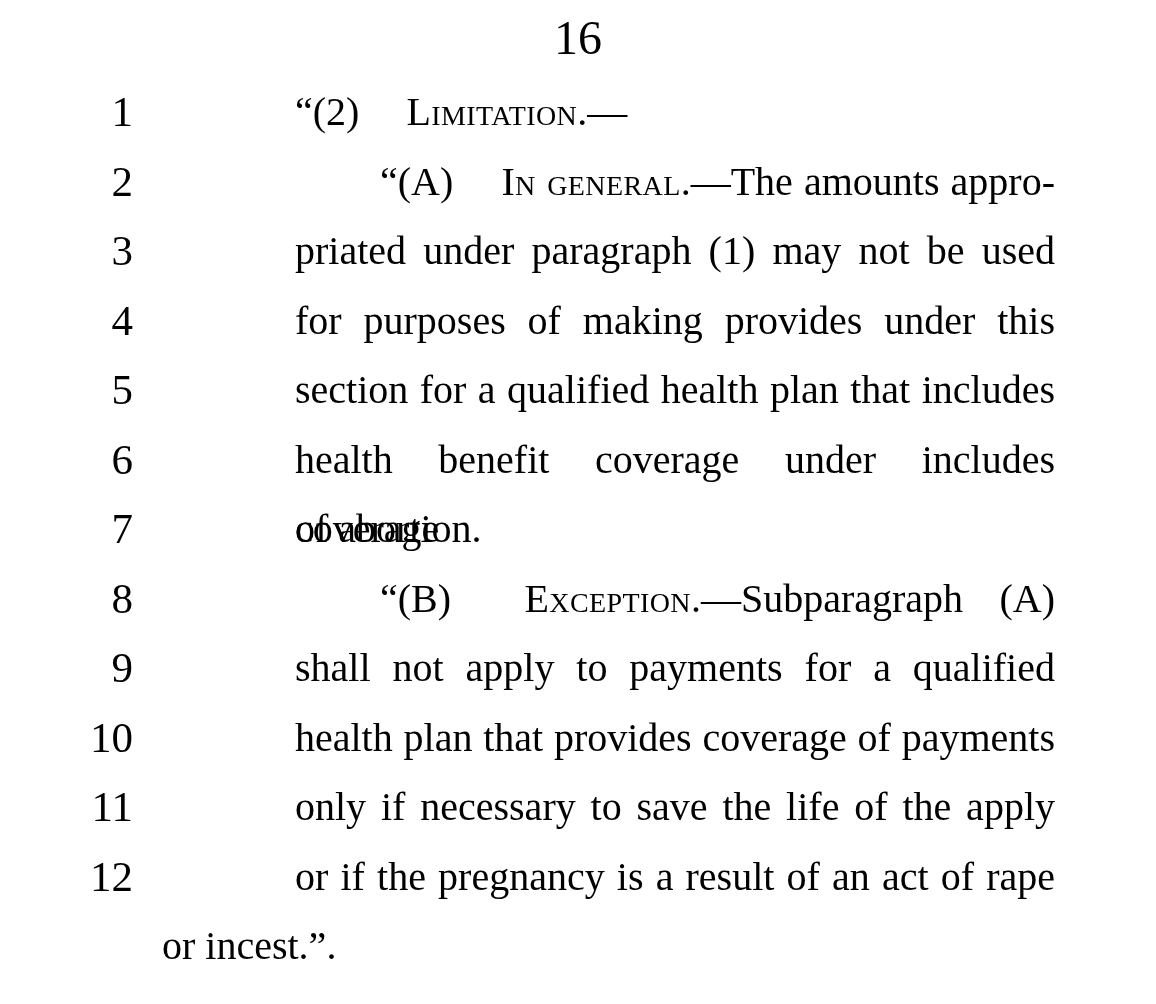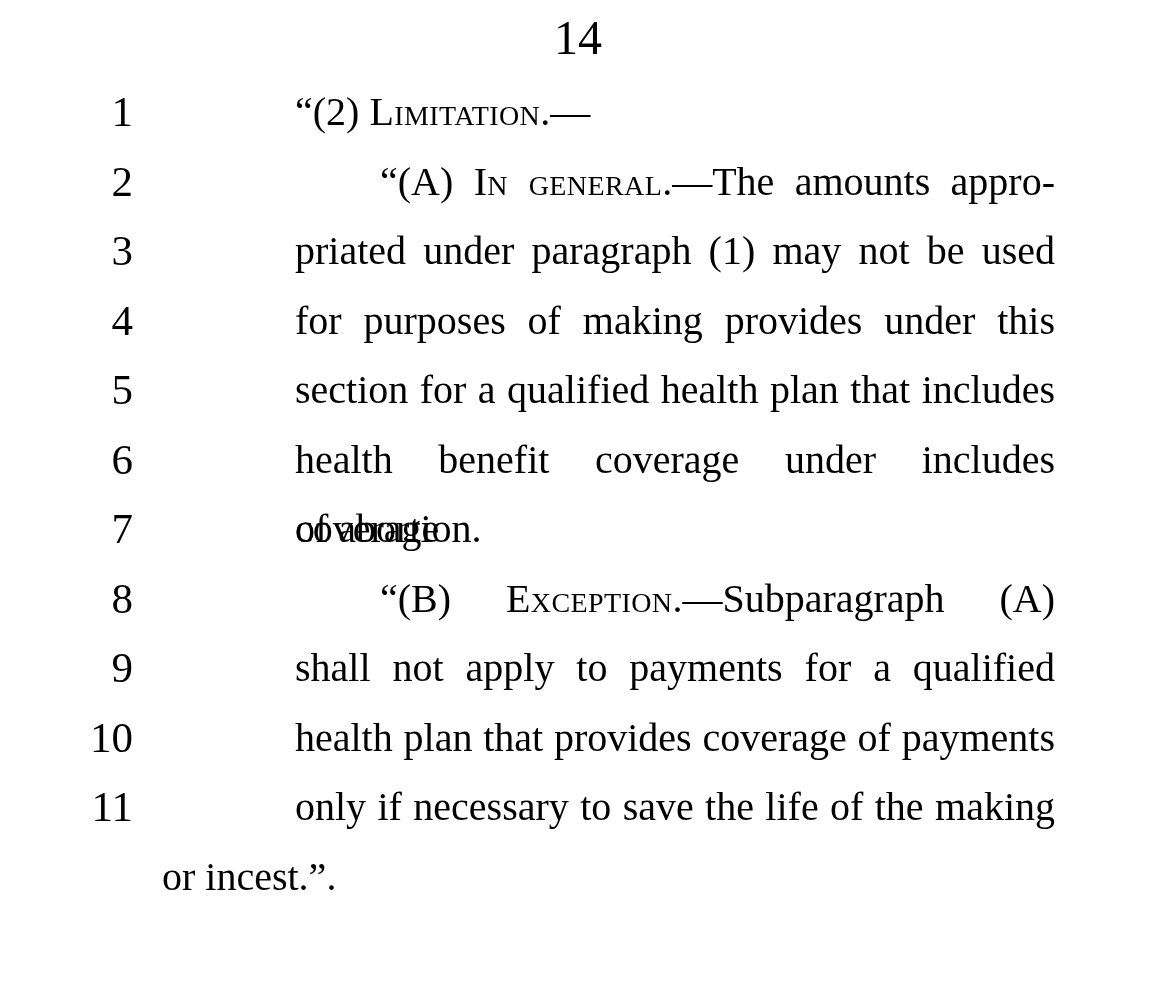--- a/index.html
+++ b/index.html
@@ -54,27 +54,28 @@
     white-space: normal;
     text-align: justify;
     text-align-last: justify;
   }
   .line-text.indent-sub {
     text-indent: 85px;
   }
   .sc {
     font-variant: small-caps;
     letter-spacing: 0.01em;
+    margin-left: 37px;
   }
 </style>
 </head>
 <body>
 
 <div class="page">
-  <div class="page-number">14</div>
+  <div class="page-number">16</div>
   <div class="lines" id="lines">
       <div class="row">
         <div class="line-num">1</div>
         <div class="line-text left"><span>“(2) </span><span class="sc">Limitation</span><span>.—</span></div>
       </div>
       <div class="row">
         <div class="line-num">2</div>
         <div class="line-text justify indent-sub"><span>“(A) </span><span class="sc">In general</span><span>.—The amounts appro-</span></div>
       </div>
       <div class="row">
@@ -104,19 +105,23 @@
       <div class="row">
         <div class="line-num">9</div>
         <div class="line-text justify"><span>shall not apply to payments for a qualified</span></div>
       </div>
       <div class="row">
         <div class="line-num">10</div>
         <div class="line-text justify"><span>health plan that provides coverage of payments</span></div>
       </div>
       <div class="row">
         <div class="line-num">11</div>
-        <div class="line-text justify"><span>only if necessary to save the life of the making</span></div>
+        <div class="line-text justify"><span>only if necessary to save the life of the apply</span></div>
+      </div>
+      <div class="row">
+        <div class="line-num">12</div>
+        <div class="line-text justify"><span>or if the pregnancy is a result of an act of rape</span></div>
       </div>
       <div class="row">
         <div class="line-text left"><span>or incest.”.</span></div>
       </div>
     </div>
 </div>
 
 </body></html>

